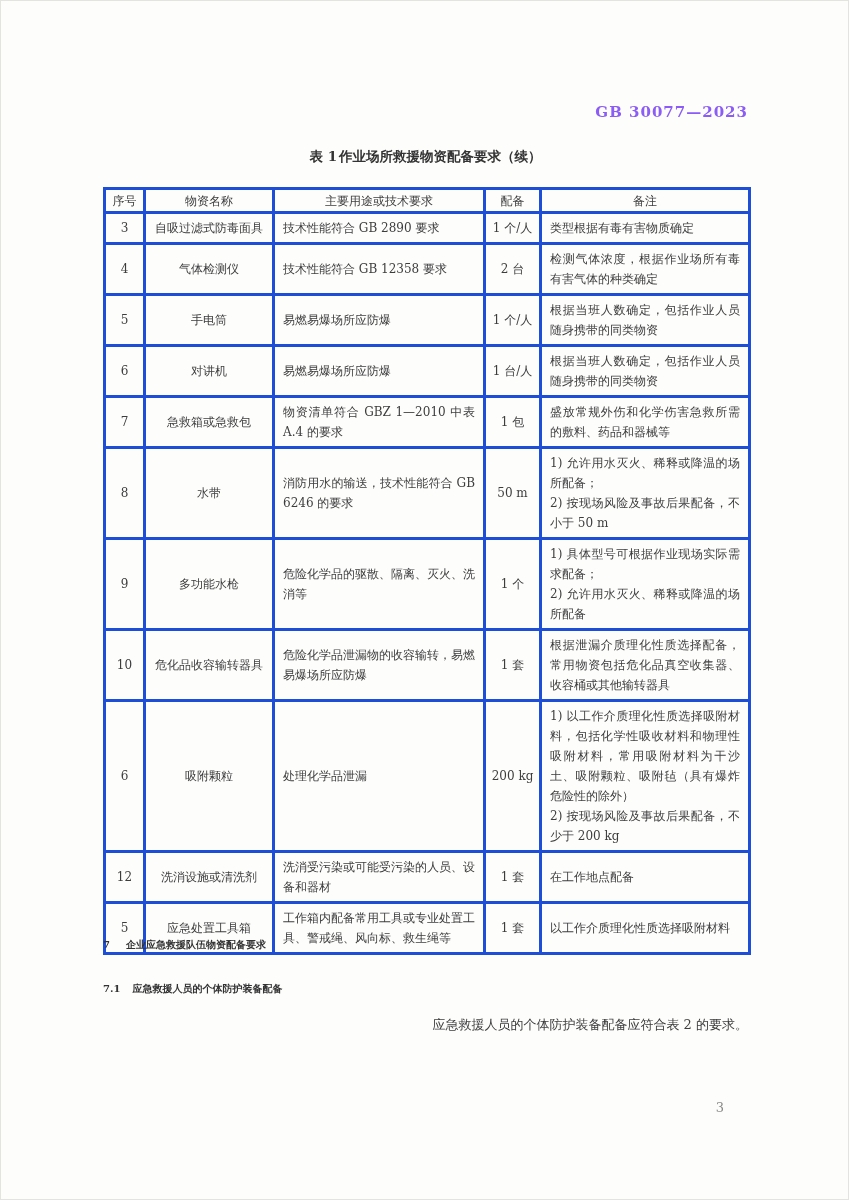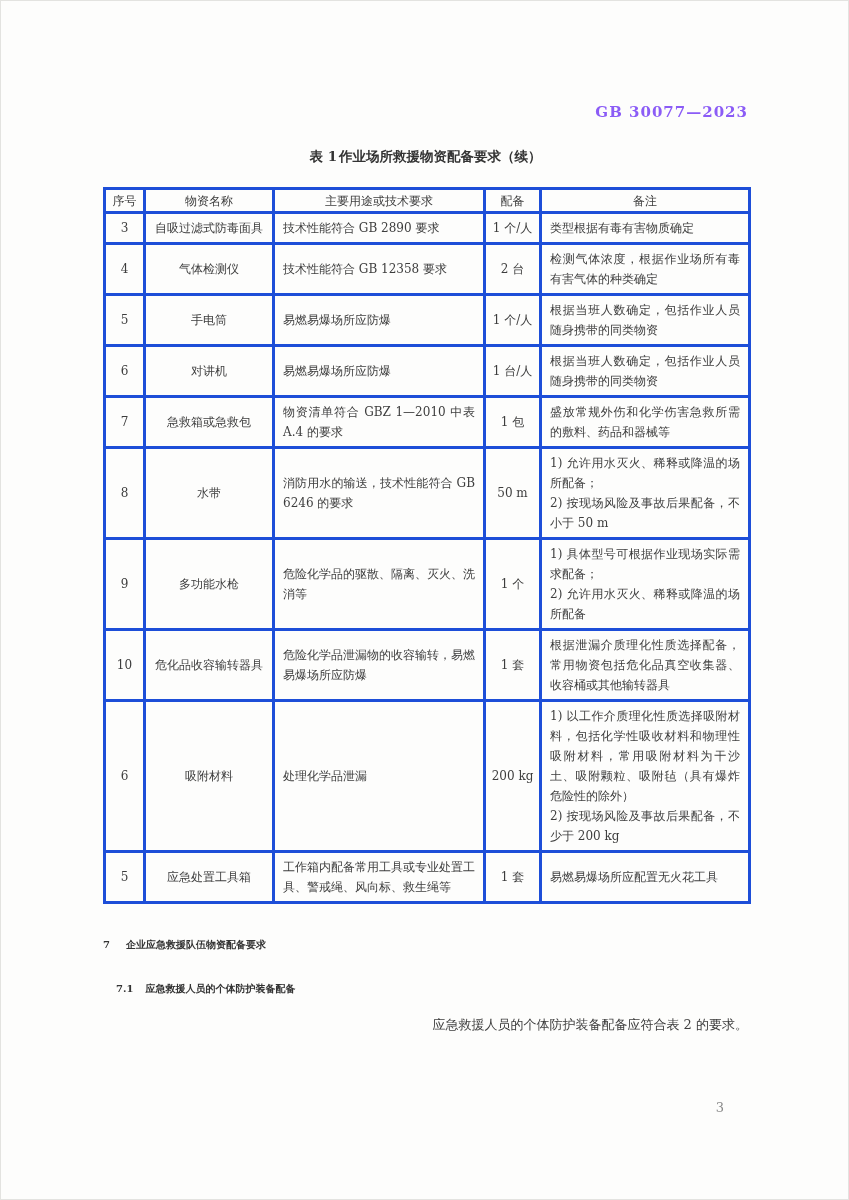--- a/index.html
+++ b/index.html
@@ -65,21 +65,21 @@
     margin-top: 39px;
   }
   .sec-h1 {
     position: absolute;
     left: 103px;
     font-size: 10px;
     font-weight: bold;
     color: #333;
   }
   .sec-h1 .sec-num { margin-right: 16px; }
-  .sec-h2 .sec-num { margin-right: 12px; margin-left: 13px; }
+  .sec-h2 .sec-num { margin-right: 12px; }
   .body-para {
     position: absolute;
     left: 103px;
     width: 645px;
     font-size: 13px;
     text-indent: 2.2em;
     color: #3d3d3d;
     text-align: right;
   }
   .page-number {
@@ -174,32 +174,39 @@
         </tr>
         <tr style="height: 68px;">
           <td class="c-no">10</td>
           <td class="c-name">危化品收容输转器具</td>
           <td class="c-usage">危险化学品泄漏物的收容输转，易燃易爆场所应防爆</td>
           <td class="c-qty">1 套</td>
           <td class="c-remark">根据泄漏介质理化性质选择配备，常用物资包括危化品真空收集器、收容桶或其他输转器具</td>
         </tr>
         <tr style="height: 140px;">
           <td class="c-no">6</td>
-          <td class="c-name">吸附材料</td>
+          <td class="c-name">吸附颗粒</td>
           <td class="c-usage">处理化学品泄漏</td>
           <td class="c-qty">200 kg</td>
           <td class="c-remark">1) 以工作介质理化性质选择吸附材料，包括化学性吸收材料和物理性吸附材料，常用吸附材料为干沙土、吸附颗粒、吸附毡（具有爆炸危险性的除外）
 2) 按现场风险及事故后果配备，不少于 200 kg</td>
+        </tr>
+        <tr style="height: 48px;">
+          <td class="c-no">12</td>
+          <td class="c-name">洗消设施或清洗剂</td>
+          <td class="c-usage">洗消受污染或可能受污染的人员、设备和器材</td>
+          <td class="c-qty">1 套</td>
+          <td class="c-remark">在工作地点配备</td>
         </tr>
         <tr style="height: 46px;">
           <td class="c-no">5</td>
           <td class="c-name">应急处置工具箱</td>
           <td class="c-usage">工作箱内配备常用工具或专业处置工具、警戒绳、风向标、救生绳等</td>
           <td class="c-qty">1 套</td>
-          <td class="c-remark">易燃易爆场所应配置无火花工具</td>
+          <td class="c-remark">以工作介质理化性质选择吸附材料</td>
         </tr>
       </tbody>
   </table>
 
   <div class="sec-h1" style="top:938px">
     <span class="sec-num">7</span><span>企业应急救援队伍物资配备要求</span>
   </div>
 
   <div class="sec-h1 sec-h2" style="top:982px">
     <span class="sec-num">7.1</span><span>应急救援人员的个体防护装备配备</span>

